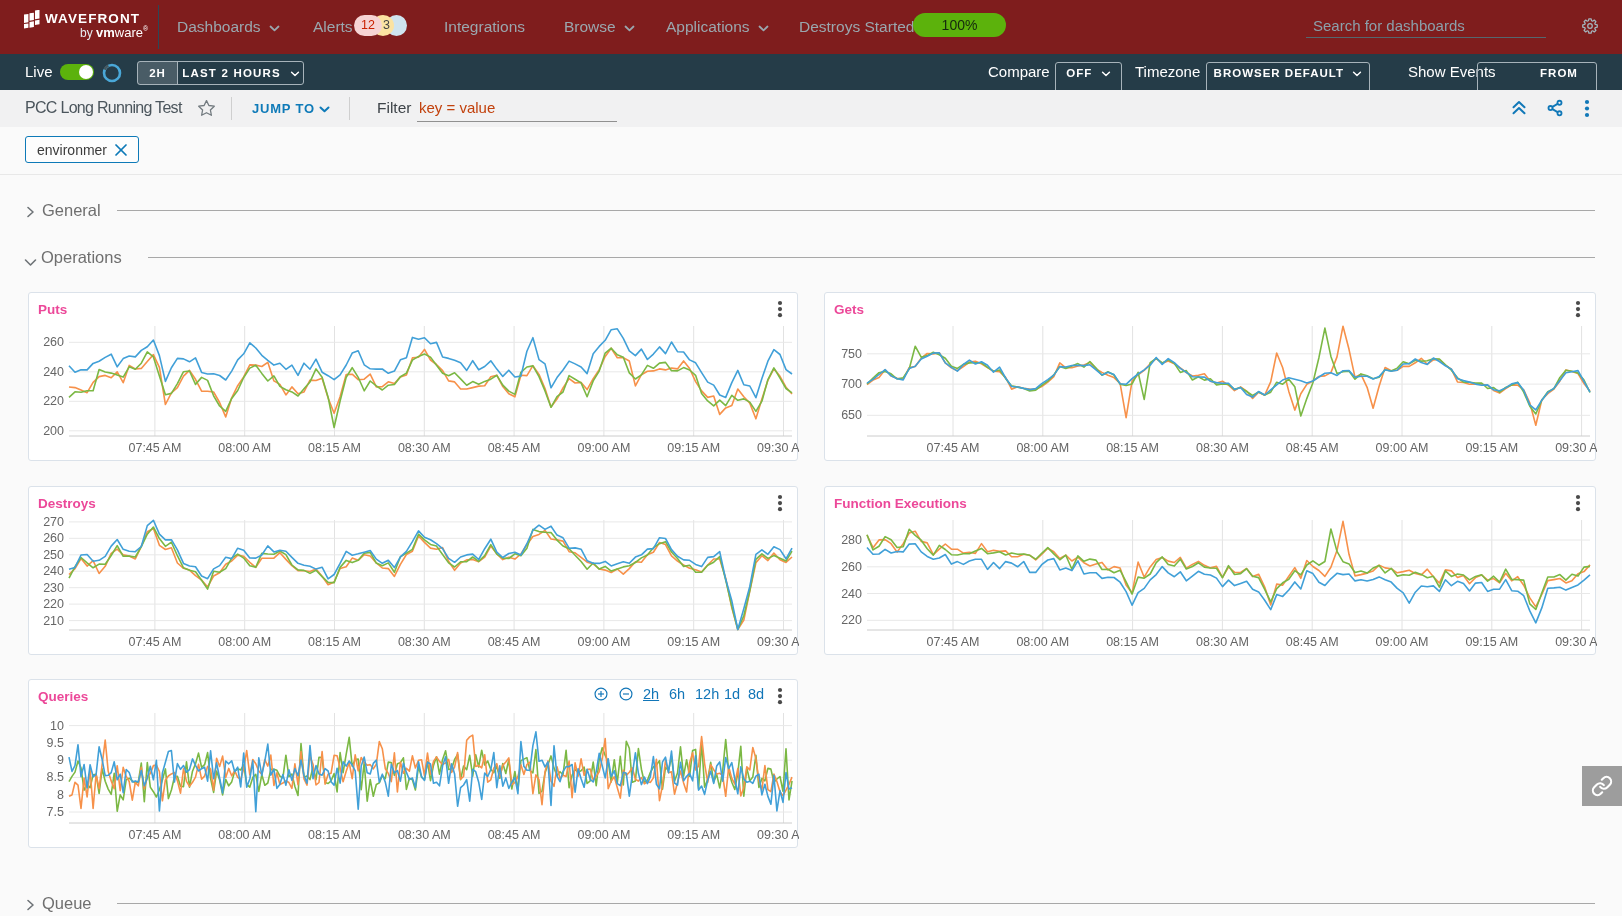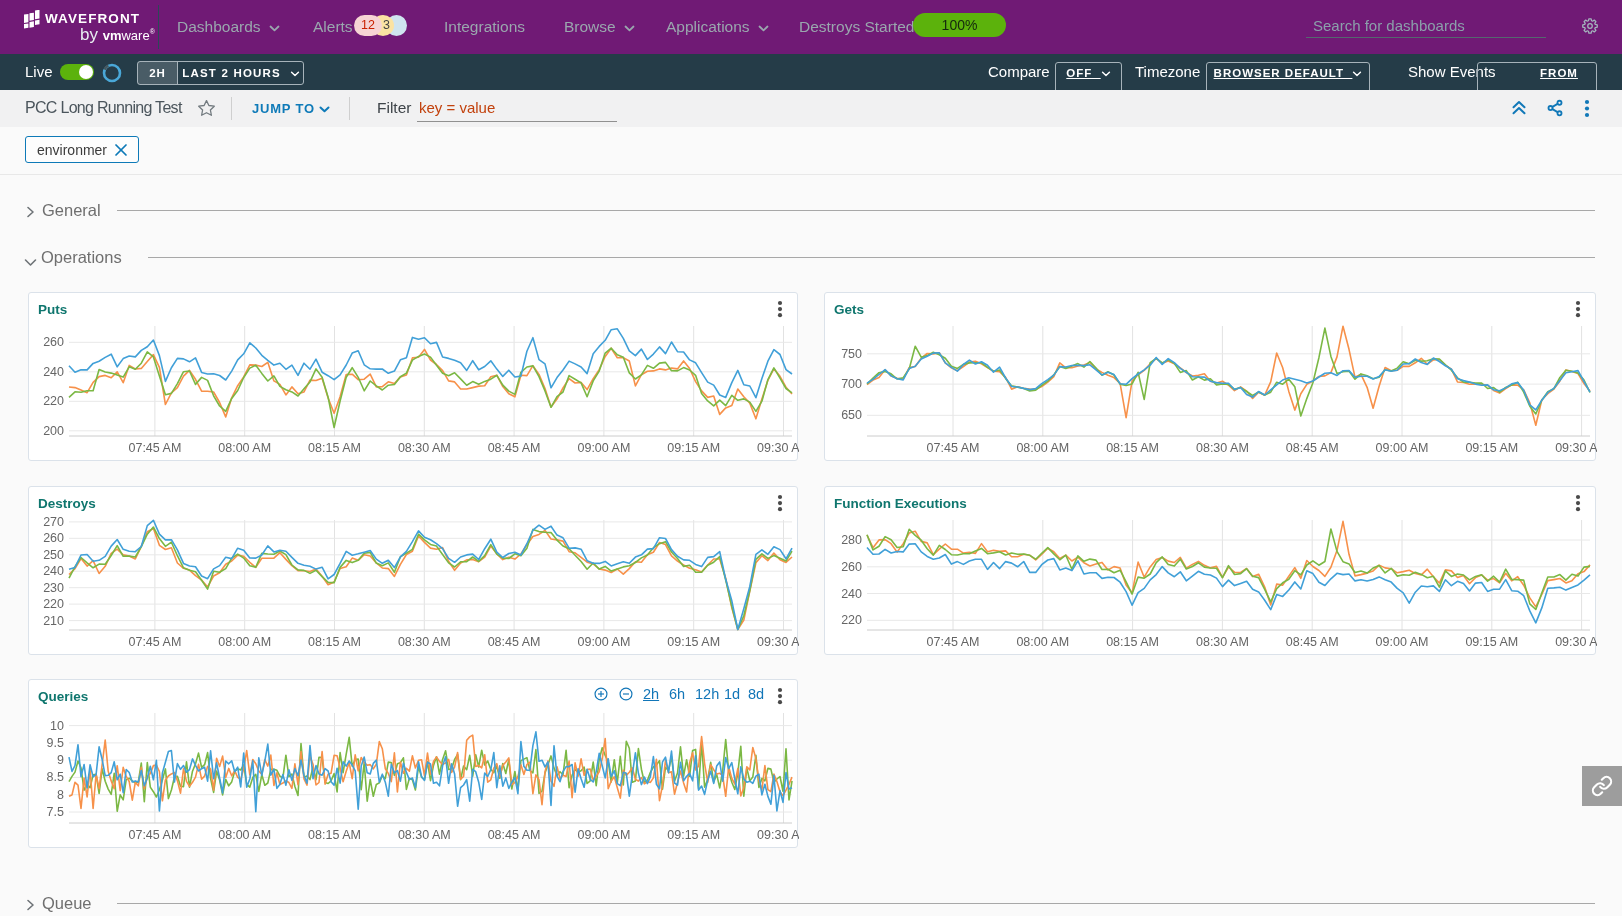--- a/index.html
+++ b/index.html
@@ -1,49 +1,49 @@
 <!DOCTYPE html>
 <html><head><meta charset="utf-8"><title>PCC Long Running Test</title>
 <style>
 * { margin:0; padding:0; box-sizing:border-box; }
 body { width:1622px; height:916px; overflow:hidden; position:relative;
   font-family:"Liberation Sans", sans-serif; background:#fafafa; }
 .abs { position:absolute; }
-.navbar { position:absolute; left:0; top:0; width:1622px; height:71px; background:#701a75; }
+.navbar { position:absolute; left:0; top:0; width:1622px; height:71px; background:#7f1d1d; }
 .nav-item { position:absolute; top:0; height:54px; line-height:54px; color:#9aa7ae; font-size:15.5px; }
 .bar2 { position:absolute; left:0; top:54px; width:1622px; height:36px; background:#253c48; }
 .b2txt { position:absolute; color:#fff; font-size:15px; height:36px; line-height:36px; top:0; }
 .b2btn { position:absolute; top:8px; height:36px; border:1px solid #a7b3ba; border-radius:3px;
   color:#fff; font-size:11.5px; font-weight:bold; letter-spacing:1px; text-align:center;
-  line-height:21px;text-decoration:underline; }
+  line-height:21px; }
 .bar3 { position:absolute; left:0; top:90px; width:1622px; height:37px; background:#f1f1f2; }
 .vline { position:absolute; width:1px; background:#cfcfcf; top:7px; height:23px; }
 .chiprow { position:absolute; left:0; top:127px; width:1622px; height:48px; background:#fafafa;
   border-bottom:1px solid #e8e8e8; }
 .sec-text { color:#6f6f6f; font-size:16.5px; }
 .sec-line { position:absolute; height:1px; background:#a8a8a8; }
 .panel { position:absolute; background:#fff; border:1px solid #dbe2ea; border-radius:3px; }
-.ptitle { position:absolute; left:9px; top:9px; font-size:13.5px; font-weight:bold; color:#0f766e; }
+.ptitle { position:absolute; left:9px; top:9px; font-size:13.5px; font-weight:bold; color:#ec4899; }
 .qbtn { color:#1276b8; font-size:14.5px; position:absolute; top:6px; }
 </style></head>
 <body>
 
 <div class="navbar">
   <svg width="17" height="19" viewBox="0 0 17 19" style="position:absolute;left:24px;top:10px">
 <g transform="skewY(-9)" fill="#fff">
 <rect x="0" y="4.6" width="4.4" height="8.3"></rect>
         <rect x="0" y="14.1" width="4.4" height="4.4"></rect>
 <rect x="5.5" y="4.2" width="4.4" height="7.4"></rect>
         <rect x="5.5" y="12.8" width="4.4" height="5.7"></rect>
 <rect x="11" y="2.2" width="4.5" height="8.8"></rect>
         <rect x="11" y="12.2" width="4.5" height="4.6"></rect>
 </g>
     </svg>
   <div class="abs" style="left:45px;top:11px;color:#fff;font-size:13.5px;font-weight:bold;letter-spacing:1.1px;">WAVEFRONT</div>
-  <div class="abs" style="left:68px;top:25px;color:#fff;font-size:13px;"><span style="font-size:17px;color:#e8eef1;padding-left:12px;">by </span><b>vm</b>ware<span style="font-size:7px;vertical-align:6px;">®</span></div>
+  <div class="abs" style="left:68px;top:25px;color:#fff;font-size:13px;"><span style="font-size:12px;color:#e8eef1;padding-left:12px;">by </span><b>vm</b>ware<span style="font-size:7px;vertical-align:6px;">®</span></div>
   <div class="abs" style="left:158px;top:5px;width:1px;height:44px;background:#2c4757;"></div>
   <div class="nav-item" style="left:177px;">Dashboards &nbsp;<svg width="11" height="7" viewBox="0 0 11 7" style="display:inline-block">
         <polyline points="1.5,1.5 5.5,5.3 9.5,1.5" fill="none" stroke="#9aa7ae" stroke-width="1.8" stroke-linecap="round" stroke-linejoin="round"></polyline>
       </svg></div>
   <div class="nav-item" style="left:313px;">Alerts</div>
   <div class="abs" style="left:386px;top:15px;width:21px;height:21px;border-radius:50%;background:#cfe4ef;"></div>
   <div class="abs" style="left:372px;top:15px;width:22px;height:21px;border-radius:50%;background:#fbe3a2;color:#454545;font-size:12.5px;text-align:center;line-height:21px;">&nbsp;&nbsp;3</div>
   <div class="abs" style="left:354px;top:15px;width:28px;height:21px;border-radius:10.5px;background:#f6d4d4;color:#c92100;font-size:12.5px;text-align:center;line-height:21px;">12</div>
   <div class="nav-item" style="left:444px;">Integrations</div>
   <div class="nav-item" style="left:564px;">Browse &nbsp;<svg width="11" height="7" viewBox="0 0 11 7" style="display:inline-block">

